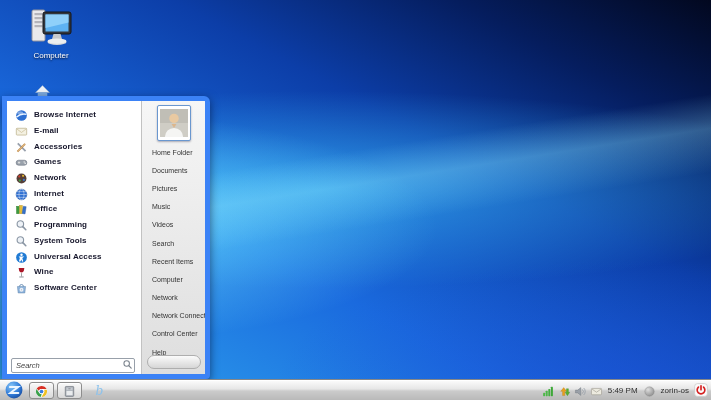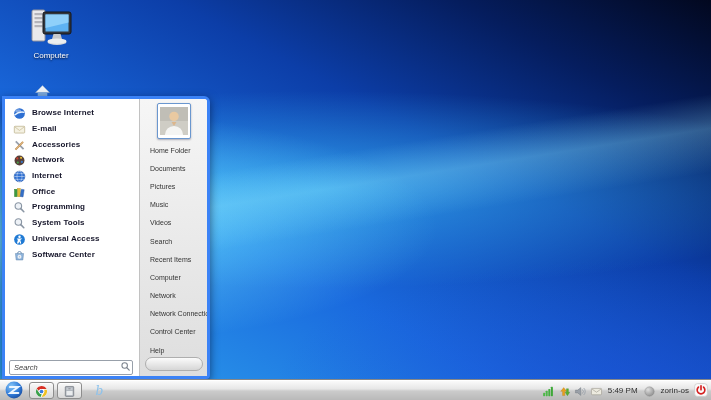--- a/index.html
+++ b/index.html
@@ -20,21 +20,21 @@
   
   .desk-icon { position:absolute; left:16px; top:6px; width:70px; text-align:center; z-index:1; cursor:default; }
   .desk-icon .art { width:48px; height:44px; margin:0 auto; display:block; }
   .desk-icon .cap { font-size:8px; color:#fff; text-shadow:0 1px 2px rgba(0,0,10,.85); margin-top:1px; }
   .home-peek { position:absolute; left:34px; top:84px; width:17px; height:17px; z-index:1; }
 
   
   .menu {
     position:absolute; left:2px; top:96px; width:208px; height:283px; z-index:5;
     display:flex; overflow:hidden;
-    border:3px solid #3b82f6; border-radius:0 6px 4px 0;
+    border:5px solid #3b82f6; border-radius:0 6px 4px 0;
     box-shadow:0 3px 10px rgba(0,0,25,.55), inset 0 0 0 1px rgba(255,255,255,.55);
     background:#fff;
   }
   .menu-left { width:134px; position:relative; background:#fff; }
   .menu-right { flex:1; position:relative; background:linear-gradient(#f6f6f6,#dedede); border-left:1px solid #c2c2c2; }
 
   .app-list { position:absolute; top:6px; left:5px; right:2px; }
   .app-item { height:15.7px; display:flex; align-items:center; gap:6px; padding-left:3px; cursor:default; }
   .app-item .ic { width:13px; height:13px; flex:0 0 13px; }
   .app-item .lb { font-size:8px; font-weight:600; color:#15152a; letter-spacing:.1px; white-space:nowrap; }
@@ -136,20 +136,30 @@
         <div class="app-item">
           <span class="ic"><svg viewBox="0 0 16 16" width="100%" height="100%" preserveAspectRatio="xMidYMid meet">
               <path d="M3.4 3 L13 12.6" stroke="#98a0ac" stroke-width="2.2"></path>
               <path d="M3 13.2 L12.4 3.4" stroke="#bf8948" stroke-width="2.2"></path>
               <path d="M3 13.2 L12.4 3.4" stroke="#ecc994" stroke-width=".9"></path>
             </svg></span>
           <span class="lb">Accessories</span>
         </div>
         <div class="app-item">
           <span class="ic"><svg viewBox="0 0 16 16" width="100%" height="100%" preserveAspectRatio="xMidYMid meet">
+              <rect x="1.4" y="5.2" width="13.2" height="6.2" rx="3.1" fill="#9aa2ac" stroke="#68707e" stroke-width=".7"></rect>
+              <rect x="3.6" y="7.6" width="2.8" height="1.1" fill="#e4e4e4"></rect>
+              <rect x="4.4" y="6.7" width="1.1" height="2.8" fill="#e4e4e4"></rect>
+              <circle cx="11.3" cy="7.3" r=".95" fill="#e8e8e8"></circle>
+              <circle cx="12.6" cy="9.1" r=".95" fill="#e8e8e8"></circle>
+            </svg></span>
+          <span class="lb">Games</span>
+        </div>
+        <div class="app-item">
+          <span class="ic"><svg viewBox="0 0 16 16" width="100%" height="100%" preserveAspectRatio="xMidYMid meet">
               <circle cx="8" cy="8" r="6.1" fill="#564038"></circle>
               <circle cx="5.3" cy="5.5" r="1.35" fill="#cf4030"></circle>
               <circle cx="9.9" cy="4.7" r="1.35" fill="#e4b62e"></circle>
               <circle cx="10.9" cy="9.7" r="1.35" fill="#3878c8"></circle>
               <circle cx="5.9" cy="10.5" r="1.35" fill="#48a048"></circle>
             </svg></span>
           <span class="lb">Network</span>
         </div>
         <div class="app-item">
           <span class="ic"><svg viewBox="0 0 16 16" width="100%" height="100%" preserveAspectRatio="xMidYMid meet">
@@ -181,20 +191,28 @@
             </svg></span>
           <span class="lb">System Tools</span>
         </div>
         <div class="app-item">
           <span class="ic"><svg viewBox="0 0 16 16" width="100%" height="100%" preserveAspectRatio="xMidYMid meet">
               <circle cx="8" cy="8" r="6.6" fill="#1f7ad4"></circle>
               <circle cx="8" cy="4.5" r="1.5" fill="#fff"></circle>
               <path d="M4.5 6.9 h7 l-2.5 1.7 l1.1 4.1 l-1.4.6 L8 10.4 l-1.7 2.9 l-1.4-.6 l1.1-4.1 z" fill="#fff"></path>
             </svg></span>
           <span class="lb">Universal Access</span>
+        </div>
+        <div class="app-item">
+          <span class="ic"><svg viewBox="0 0 16 16" width="100%" height="100%" preserveAspectRatio="xMidYMid meet">
+              <path d="M4.5 2.4 h7 l-.6 3.5 a3 3 0 0 1 -5.8 0 z" fill="#ab1626"></path>
+              <path d="M8 8.8 V13" stroke="#8a8f96" stroke-width="1"></path>
+              <path d="M5.3 13.5 h5.4" stroke="#8a8f96" stroke-width="1.2"></path>
+            </svg></span>
+          <span class="lb">Wine</span>
         </div>
         <div class="app-item">
           <span class="ic"><svg viewBox="0 0 16 16" width="100%" height="100%" preserveAspectRatio="xMidYMid meet">
               <path d="M3 5.5 h10 l-.9 8 H3.9 z" fill="#8fb4dc" stroke="#5a80aa" stroke-width=".6"></path>
               <path d="M5.6 5.5 a2.4 2.4 0 0 1 4.8 0" fill="none" stroke="#5a80aa" stroke-width="1"></path>
               <circle cx="8" cy="9.6" r="2.4" fill="#eceff4"></circle>
               <circle cx="8" cy="9.6" r=".7" fill="#9ab0c8"></circle>
             </svg></span>
           <span class="lb">Software Center</span>
         </div>

